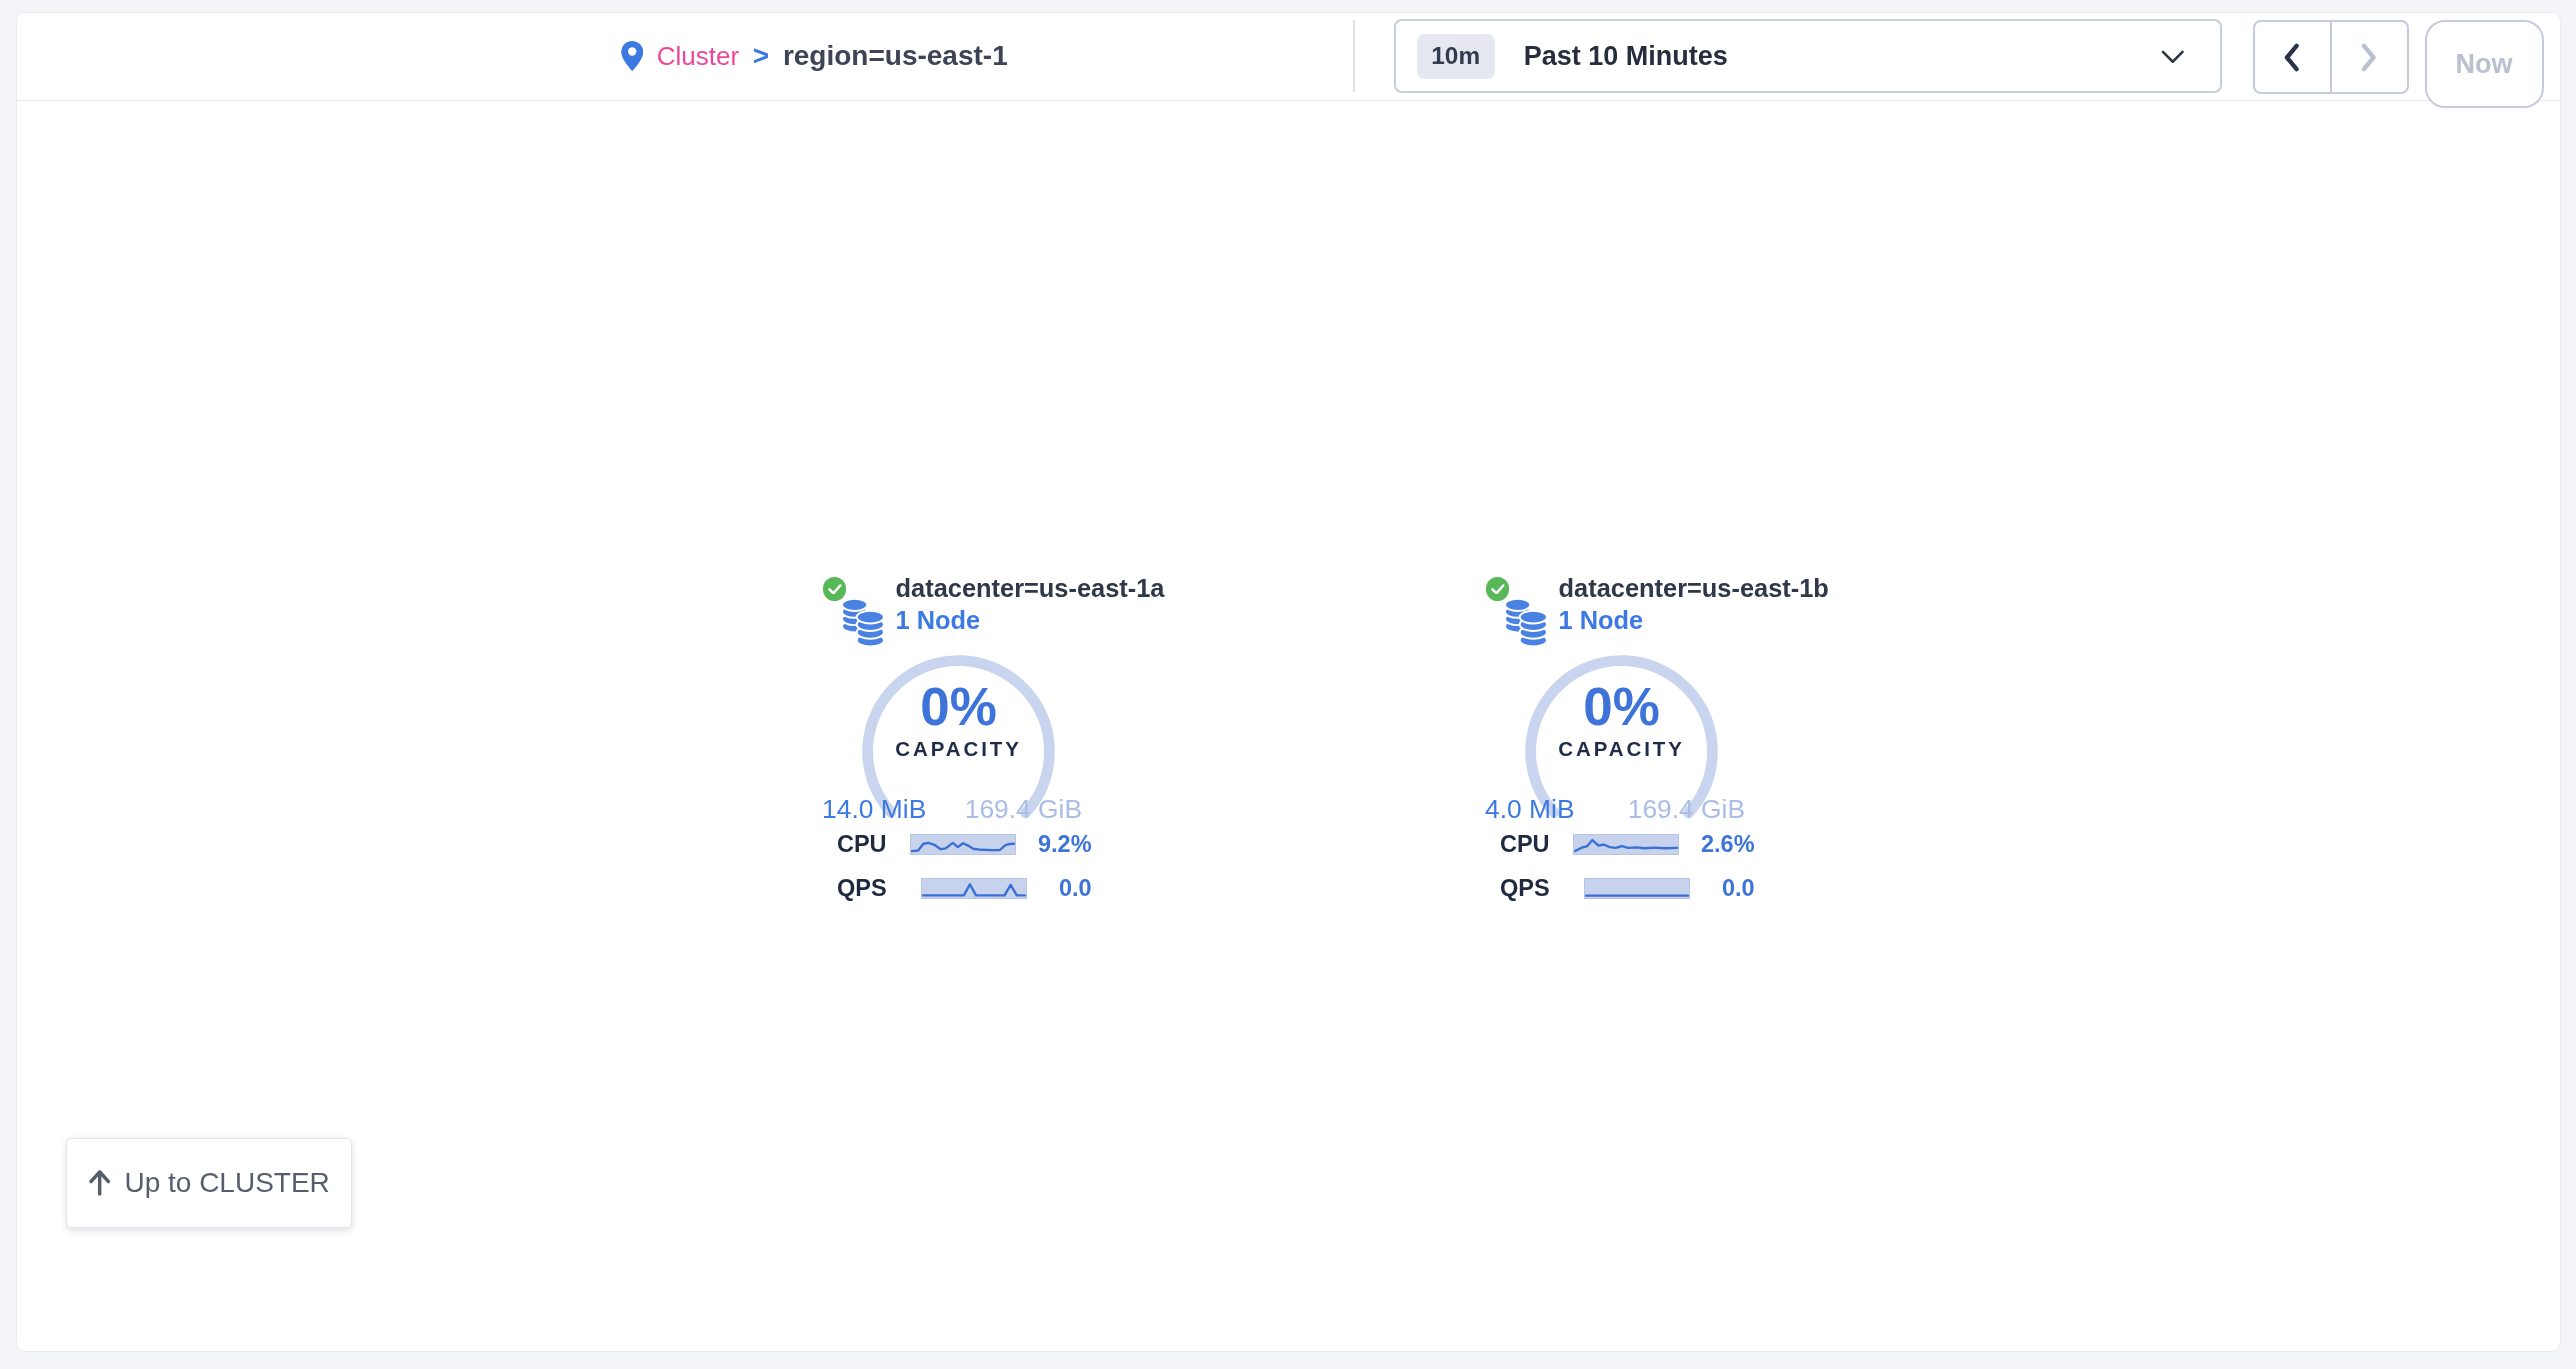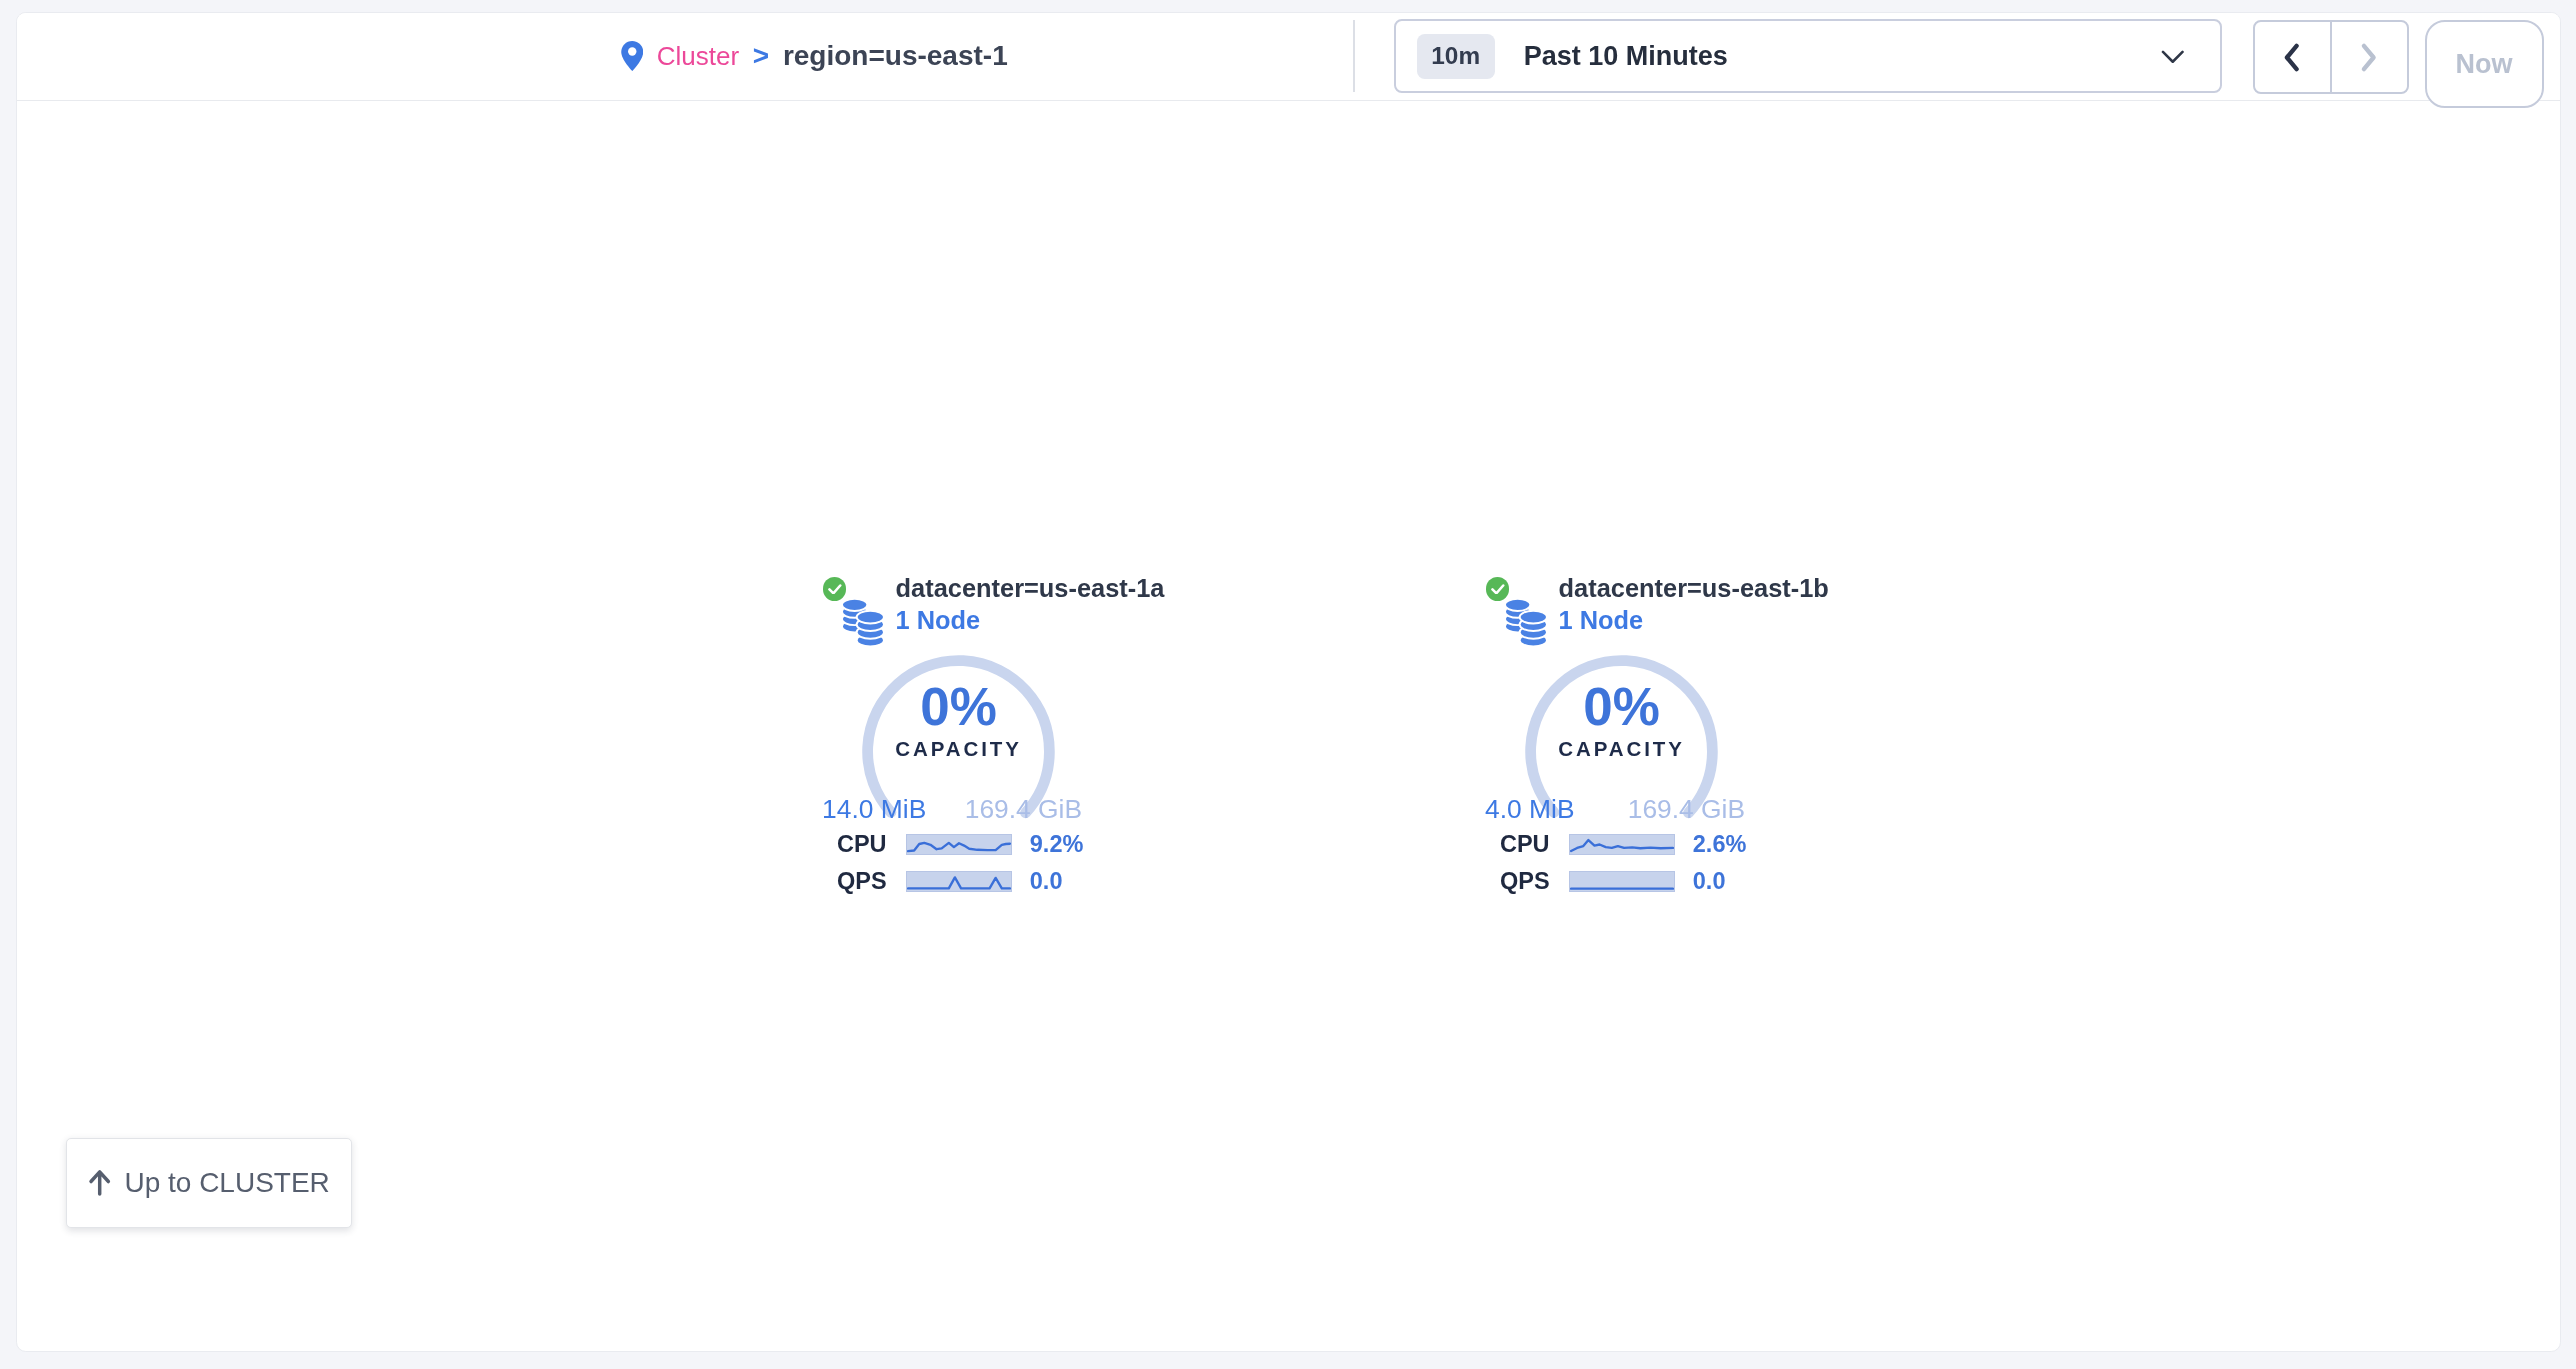--- a/index.html
+++ b/index.html
@@ -51,22 +51,22 @@
   .loc .title { position:absolute; left:97px; top:13.7px; font-size:25.4px; font-weight:700; color:#2f3849; white-space:nowrap; }
   .loc .subtitle { position:absolute; left:97px; top:45px; font-size:25.4px; font-weight:700; color:#3d79e3; }
   .loc .gauge { position:absolute; left:52px; top:83px; }
   .loc .pct { position:absolute; left:62px; top:115px; width:196px; text-align:center;
               font-size:53px; font-weight:700; color:#3e74d9; }
   .loc .cap { position:absolute; left:62px; top:176px; width:196px; text-align:center;
               font-size:20.5px; font-weight:700; letter-spacing:2.9px; color:#1e2b49; }
   .loc .vals { position:absolute; left:23.5px; top:233px; width:260px; display:flex; justify-content:space-between; }
   .loc .used { font-size:26.4px; color:#3d79e3; }
   .loc .total { font-size:26.4px; color:#a9bde7; }
-  .loc .mrow { position:absolute; left:0; width:293px; height:23.5px; display:flex; align-items:center; }
-  .loc .mrow.r1 { top:272px; } .loc .mrow.r2 { top:309px; }
+  .loc .mrow { position:absolute; left:0; width:293px; height:23.5px; display:flex; align-items:center;justify-content:space-between; }
+  .loc .mrow.r1 { top:272px; } .loc .mrow.r2 { top:316px; }
   .loc .mlabel { width:88px; text-align:right; font-size:23.5px; font-weight:700; color:#1f2940; }
   .loc .spark { margin-left:19.6px; width:106px; height:21.5px; background:#c7d3ec; border:1px solid #b7c5e5; }
   .loc .spark svg { display:block; }
   .loc .mval { margin-left:17.6px; font-size:23.5px; font-weight:700; color:#3e74d9; }
 
   
   .upbtn { position:absolute; left:49px; top:1101px; width:286px; height:90px; background:#fff;
            border:1px solid #e2e4e8; border-radius:4.9px; box-shadow:0 2.9px 7.8px rgba(40,50,70,.14);
            display:flex; align-items:center; justify-content:center; gap:11.7px; cursor:pointer;margin-top:24px; }
   .upbtn .ulabel { font-size:28px; color:#565e6e; }

